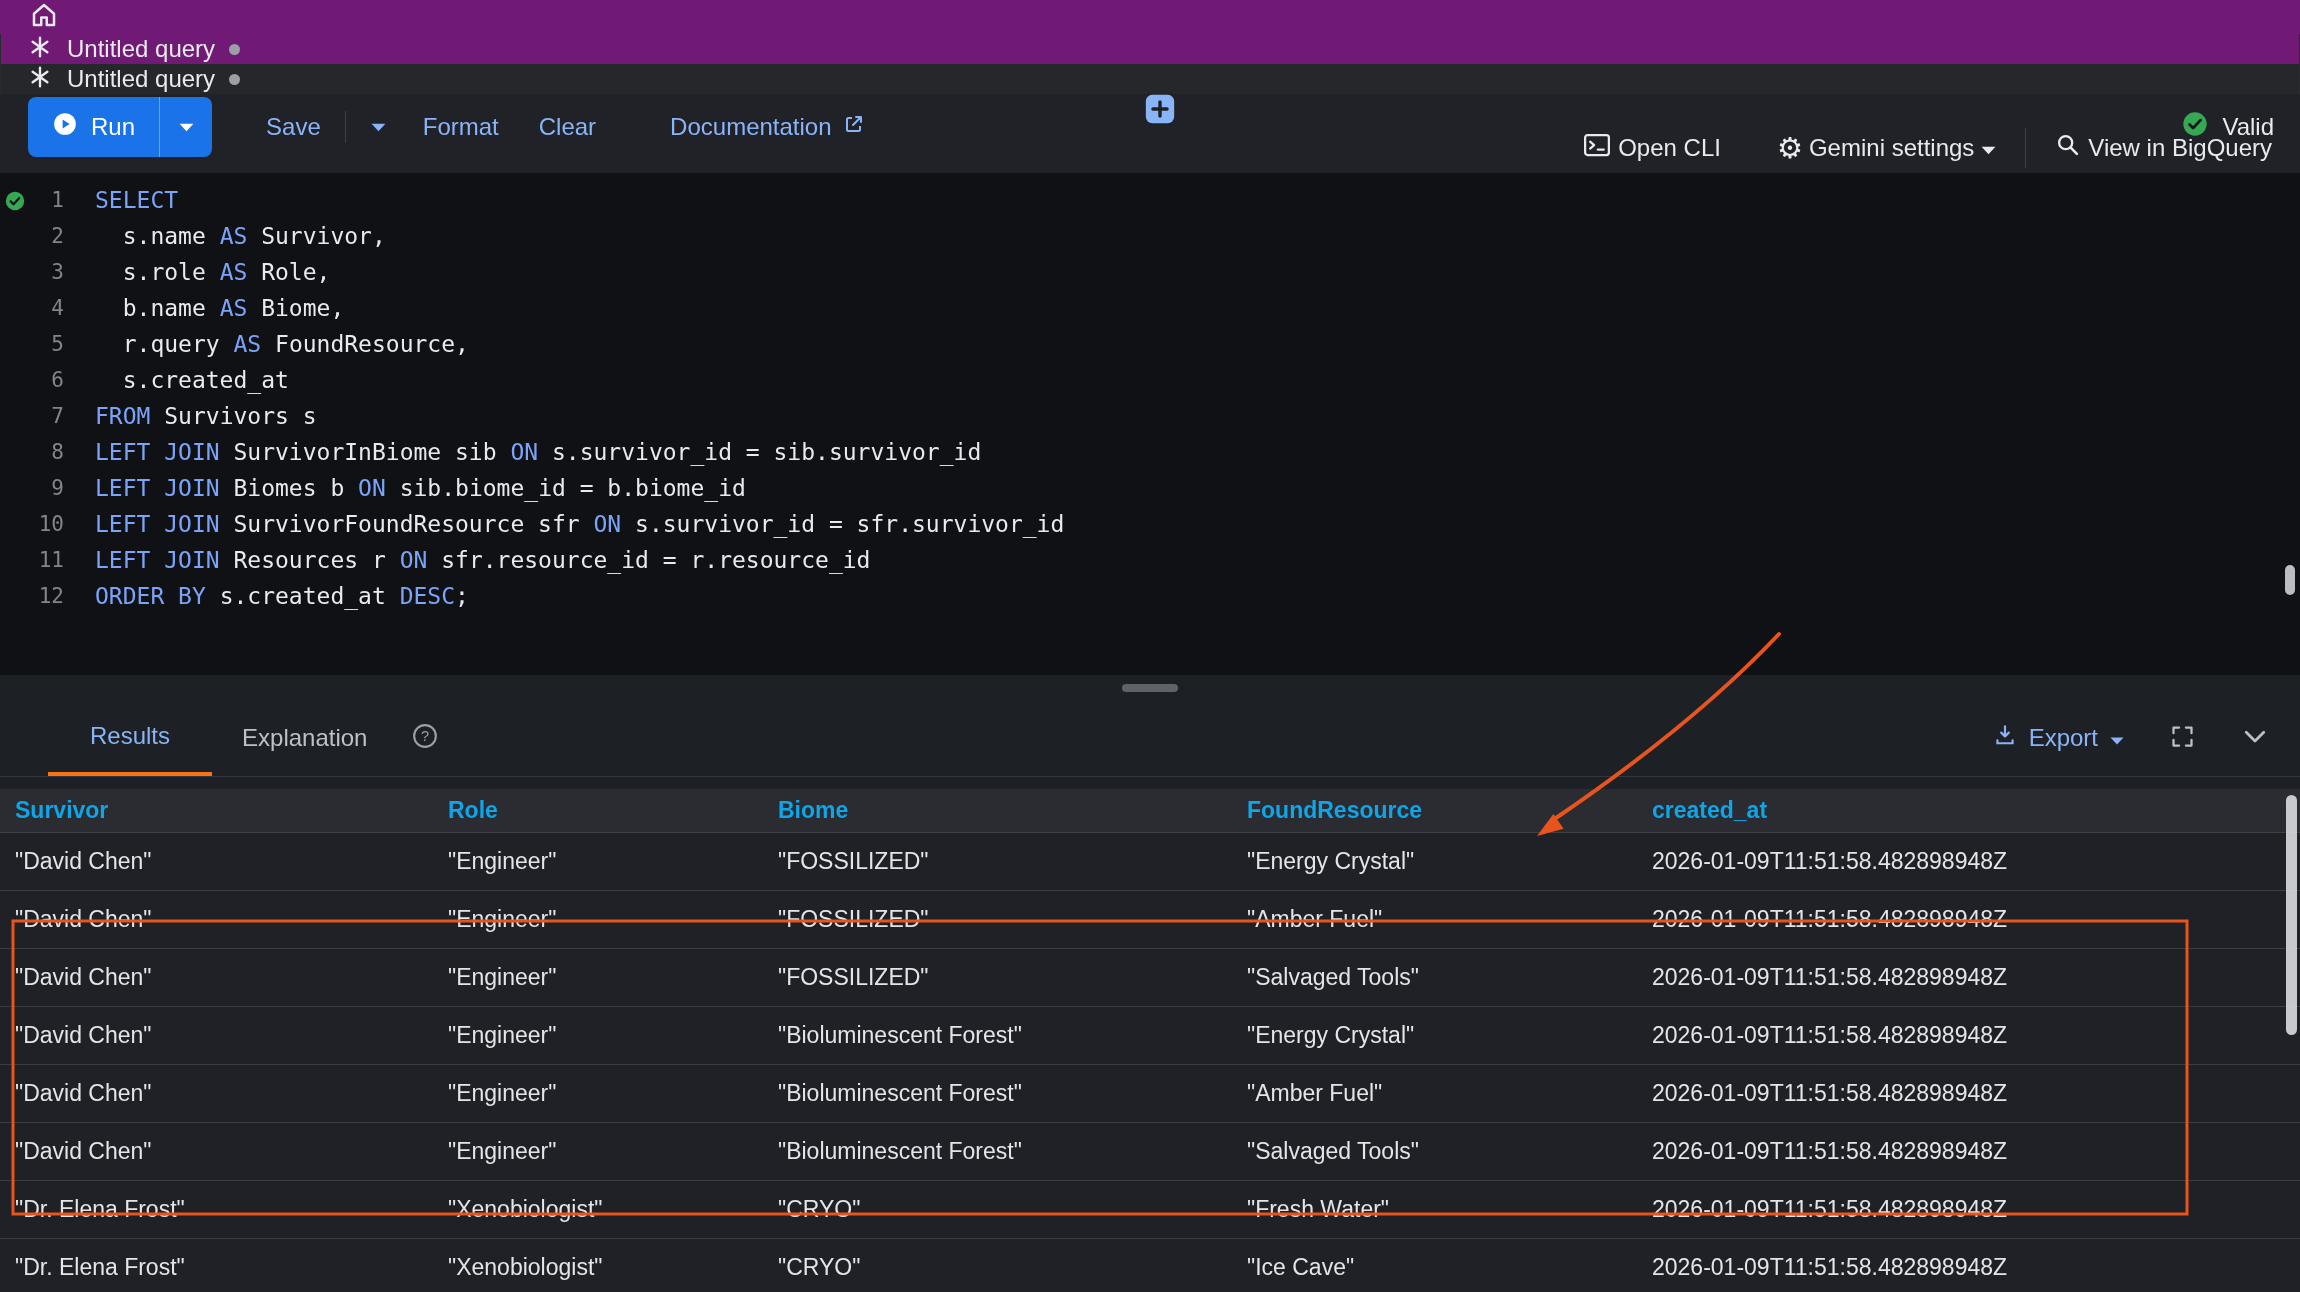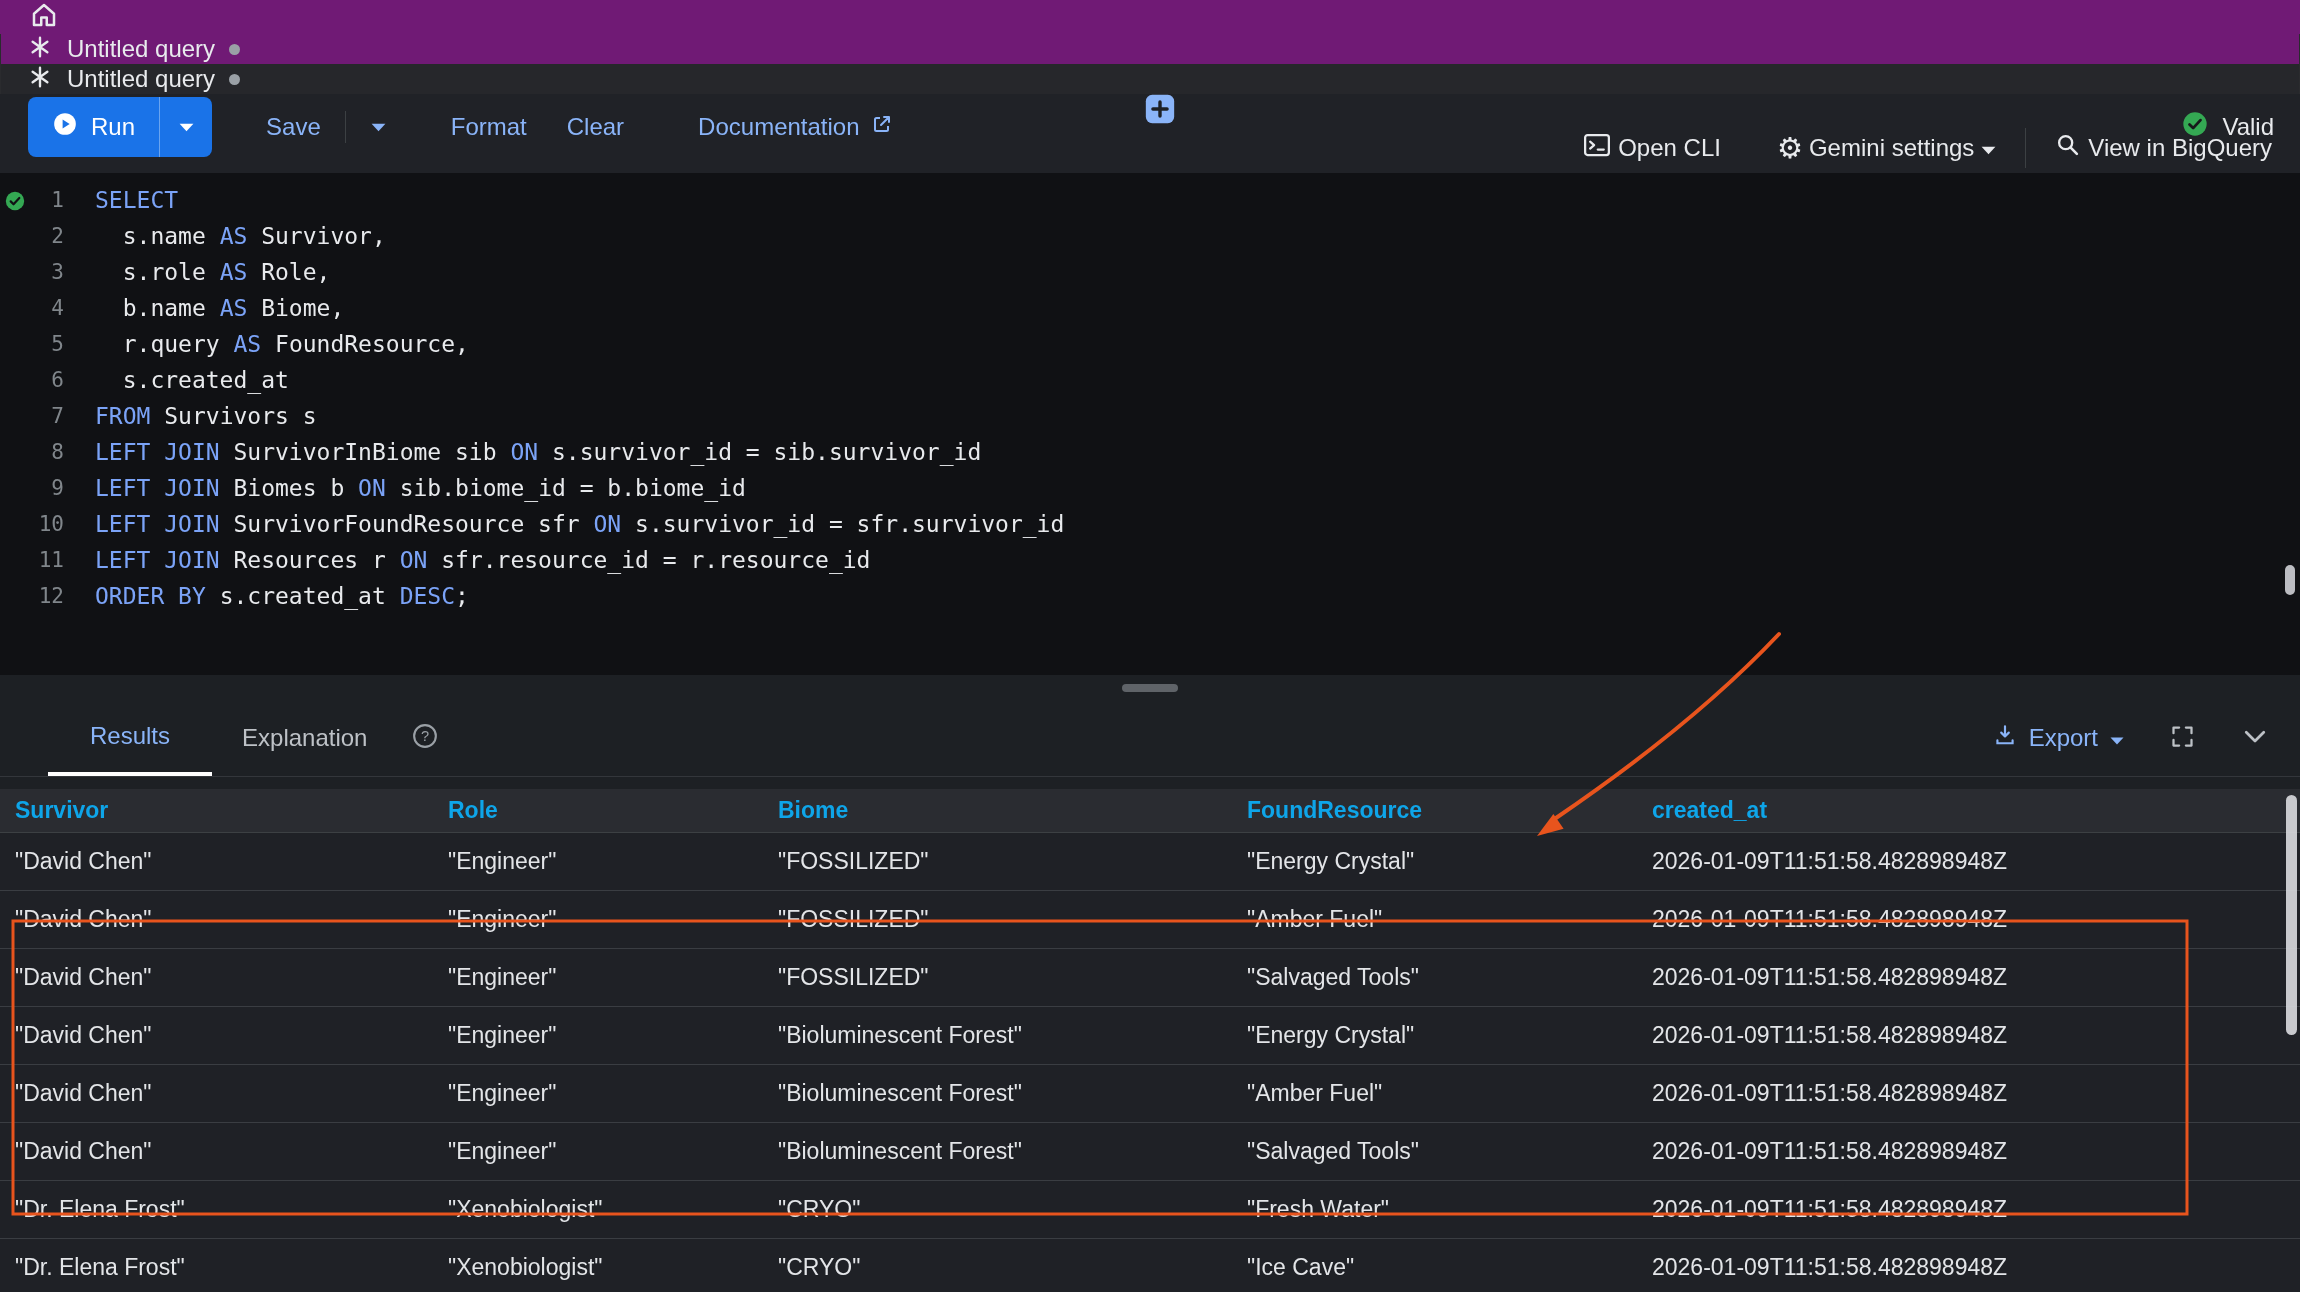--- a/index.html
+++ b/index.html
@@ -23,21 +23,21 @@
   
   .toolbar { height:92px; background:#202227; display:flex; align-items:center; padding:0 26px 0 28px; }
   .run-group { display:flex; align-items:stretch; height:60px; border-radius:8px; overflow:hidden; background:#1a73e8; flex:none; }
   .run-main { display:flex; align-items:center; gap:13px; padding:0 24px; color:#fff; font-size:24px; font-weight:500; cursor:pointer; }
   .run-divider { width:1px; background:rgba(255,255,255,0.35); }
   .run-caret { width:52px; display:flex; align-items:center; justify-content:center; cursor:pointer; color:#fff; }
   .tb-link { color:#8ab4f8; font-size:24px; font-weight:500; cursor:pointer; white-space:nowrap; }
   .save-link { margin-left:54px; }
   .save-divider { width:1px; height:32px; background:#3c4043; margin:0 24px; }
   .save-caret { color:#8ab4f8; cursor:pointer; display:flex; align-items:center; }
-  .format-link { margin-left:64px; }
+  .format-link { margin-left:36px; }
   .clear-link { margin-left:40px; }
   .doc-link { margin-left:74px; display:flex; align-items:center; gap:10px; }
   .valid-group { margin-left:auto; display:flex; align-items:center; gap:13px; font-size:24px; color:#e8eaed; }
 
   
   .editor { position:relative; height:502px; background:#101114; padding-top:9px; overflow:hidden; font-family:"DejaVu Sans Mono", monospace; }
   .code-line { display:flex; height:36px; line-height:36px; }
   .line-num { width:64px; flex:none; text-align:right; color:#80868b; font-size:21px; }
   .line-code { margin-left:31px; font-size:23px; white-space:pre; }
   .tok-kw { color:#7ba3f7; }
@@ -46,21 +46,21 @@
   .editor-scroll-thumb { position:absolute; right:5px; top:392px; width:10px; height:30px; border-radius:5px; background:#dadce0; opacity:.85; }
 
   
   .splitter { height:25px; background:#1d2024; display:flex; align-items:center; justify-content:center; }
   .splitter-handle { width:56px; height:8px; border-radius:4px; background:#5f6368; cursor:row-resize; }
 
   
   .results { position:relative; height:592px; background:#1d2024; overflow:hidden; }
   .results-toolbar { height:77px; display:flex; align-items:stretch; padding-left:48px; border-bottom:1px solid #33363b; }
   .rtab { display:flex; align-items:center; padding:0 42px; font-size:24px; cursor:pointer; }
-  .rtab.active { color:#8ab4f8; font-weight:500; border-bottom:4px solid #ffffff; }
+  .rtab.active { color:#8ab4f8; font-weight:500; border-bottom:4px solid #f97316; }
   .rtab.inactive { color:#bdc1c6; padding:0 30px; }
   .help-btn { align-self:center; margin-left:14px; display:flex; cursor:pointer; }
   .rt-right { margin-left:auto; display:flex; align-items:center; gap:44px; padding-right:30px; }
   .export-btn { display:flex; align-items:center; gap:11px; color:#8ab4f8; font-size:24px; font-weight:500; cursor:pointer; }
   .icon-btn { display:flex; align-items:center; cursor:pointer; }
   .results-spacer { height:12px; }
 
   .thead, .trow { display:grid; grid-template-columns:433px 330px 469px 405px 1fr; padding-left:15px; align-items:center; }
   .thead { height:44px; background:#2a2c31; border-bottom:1px solid #3c4043; }
   .th { font-size:23px; font-weight:700; color:#0ea5e9; white-space:nowrap; overflow:hidden; }

